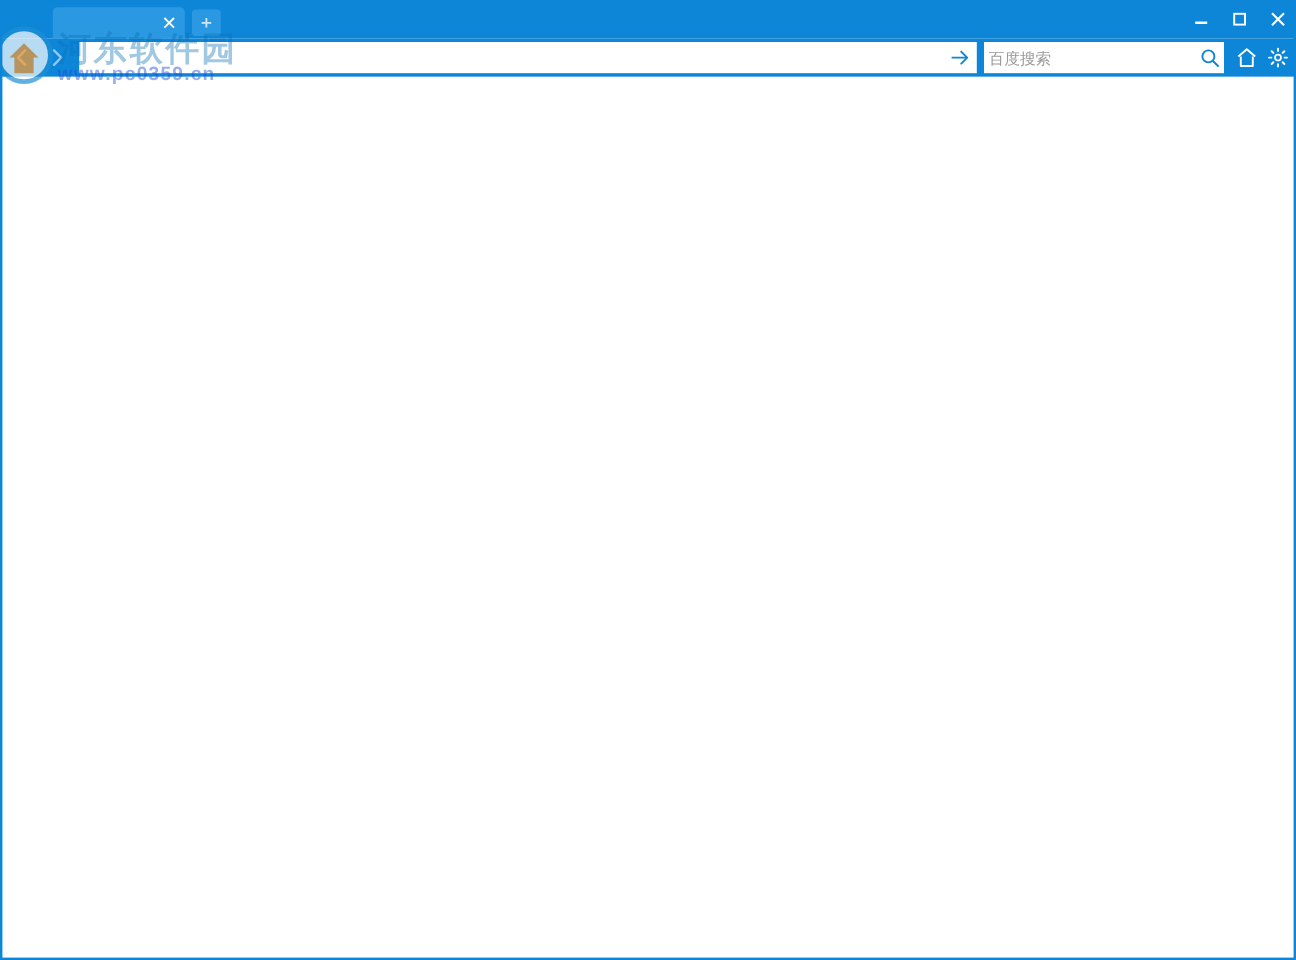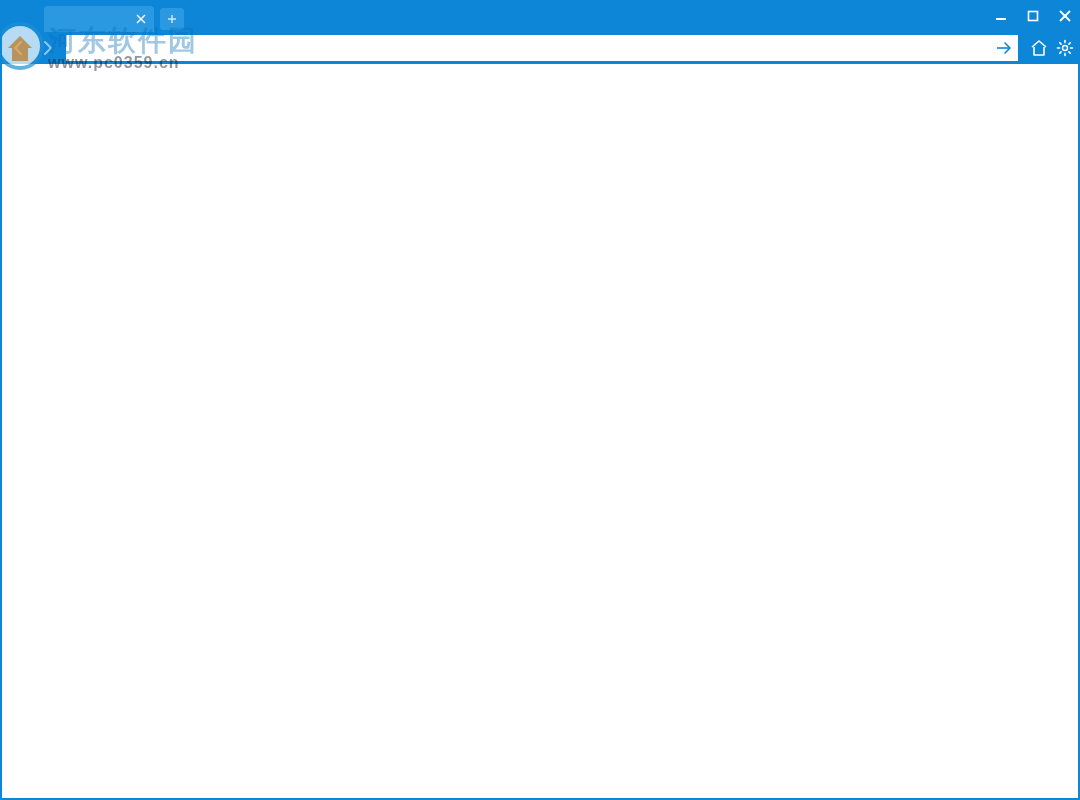--- a/index.html
+++ b/index.html
@@ -232,21 +232,21 @@
   letter-spacing: 2px;
   opacity: 0.55;
   white-space: nowrap;
 }
 .wm-url {
   position: absolute;
   left: 56px;
   top: 38px;
   font-size: 16px;
   font-weight: bold;
-  color: #0f172a;
+  color: #1d4ed8;
   letter-spacing: 1px;
   opacity: 0.65;
 }
 svg { display: block; }
 </style>
 </head>
 <body>
 
 <div class="title-bar">
   <div class="tab-area">
@@ -303,20 +303,29 @@
   <div class="address-bar">
     <input class="address-input" placeholder="" style="">
     <div class="go-btn">
       <svg width="18" height="18" viewBox="0 0 18 18">
           <line x1="2" y1="9" x2="14" y2="9" stroke="#0d86d8" stroke-width="1.6"></line>
           <path d="M10 4 L15 9 L10 14" fill="none" stroke="#0d86d8" stroke-width="1.6" stroke-linecap="round" stroke-linejoin="round"></path>
         </svg>
     </div>
   </div>
 
+  <div class="search-box">
+    <input class="search-input" placeholder="百度搜索" style="">
+    <div class="search-btn">
+      <svg width="16" height="16" viewBox="0 0 16 16">
+          <circle cx="7" cy="7" r="5" fill="none" stroke="#0d86d8" stroke-width="1.6"></circle>
+          <line x1="11" y1="11" x2="15" y2="15" stroke="#0d86d8" stroke-width="1.6" stroke-linecap="round"></line>
+        </svg>
+    </div>
+  </div>
 
   <div class="right-buttons">
     <div class="tool-btn">
       <svg width="18" height="18" viewBox="0 0 18 18">
           <path d="M2 8 L9 2 L16 8" fill="none" stroke="#fff" stroke-width="1.6" stroke-linejoin="round"></path>
           <path d="M4 8 L4 16 L14 16 L14 8" fill="none" stroke="#fff" stroke-width="1.6" stroke-linejoin="round"></path>
         </svg>
     </div>
     <div class="tool-btn">
       <svg width="18" height="18" viewBox="0 0 18 18">

